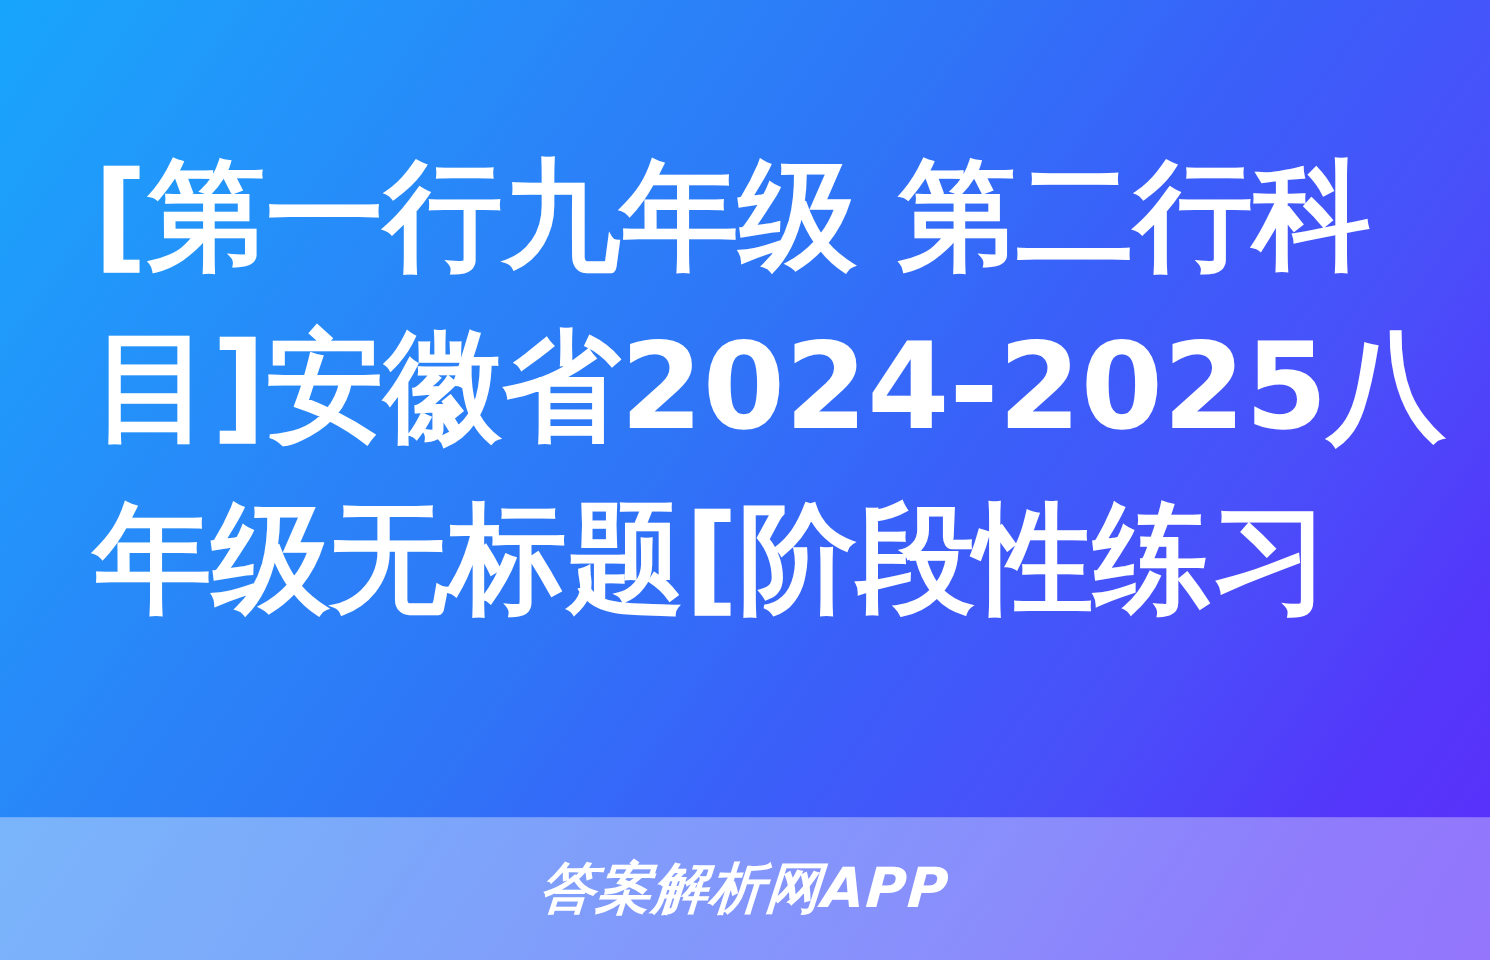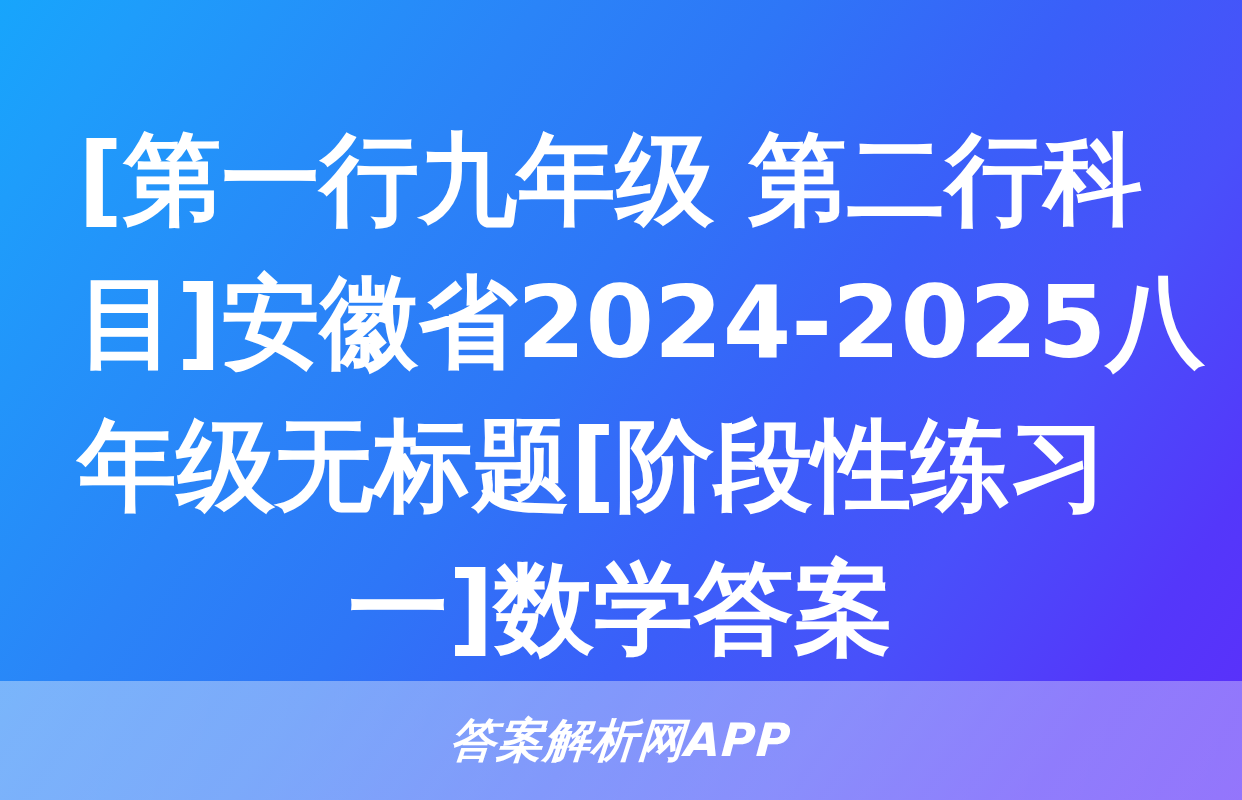--- a/index.html
+++ b/index.html
@@ -87,20 +87,19 @@
 </style>
 </head>
 <body>
 
 <div id="banner">
 
   <div id="title-block">
     <span class="title-line">[第一行九年级 第二行科</span>
     <span class="title-line">目]安徽省2024-2025八</span>
     <span class="title-line">年级无标题[阶段性练习</span>
-    <span class="title-line centered">一]数学答案</span>
   </div>
 
   <div id="footer-bar">
     <span id="footer-text">答案解析网APP</span>
   </div>
 
 </div>
 
 </body></html>

